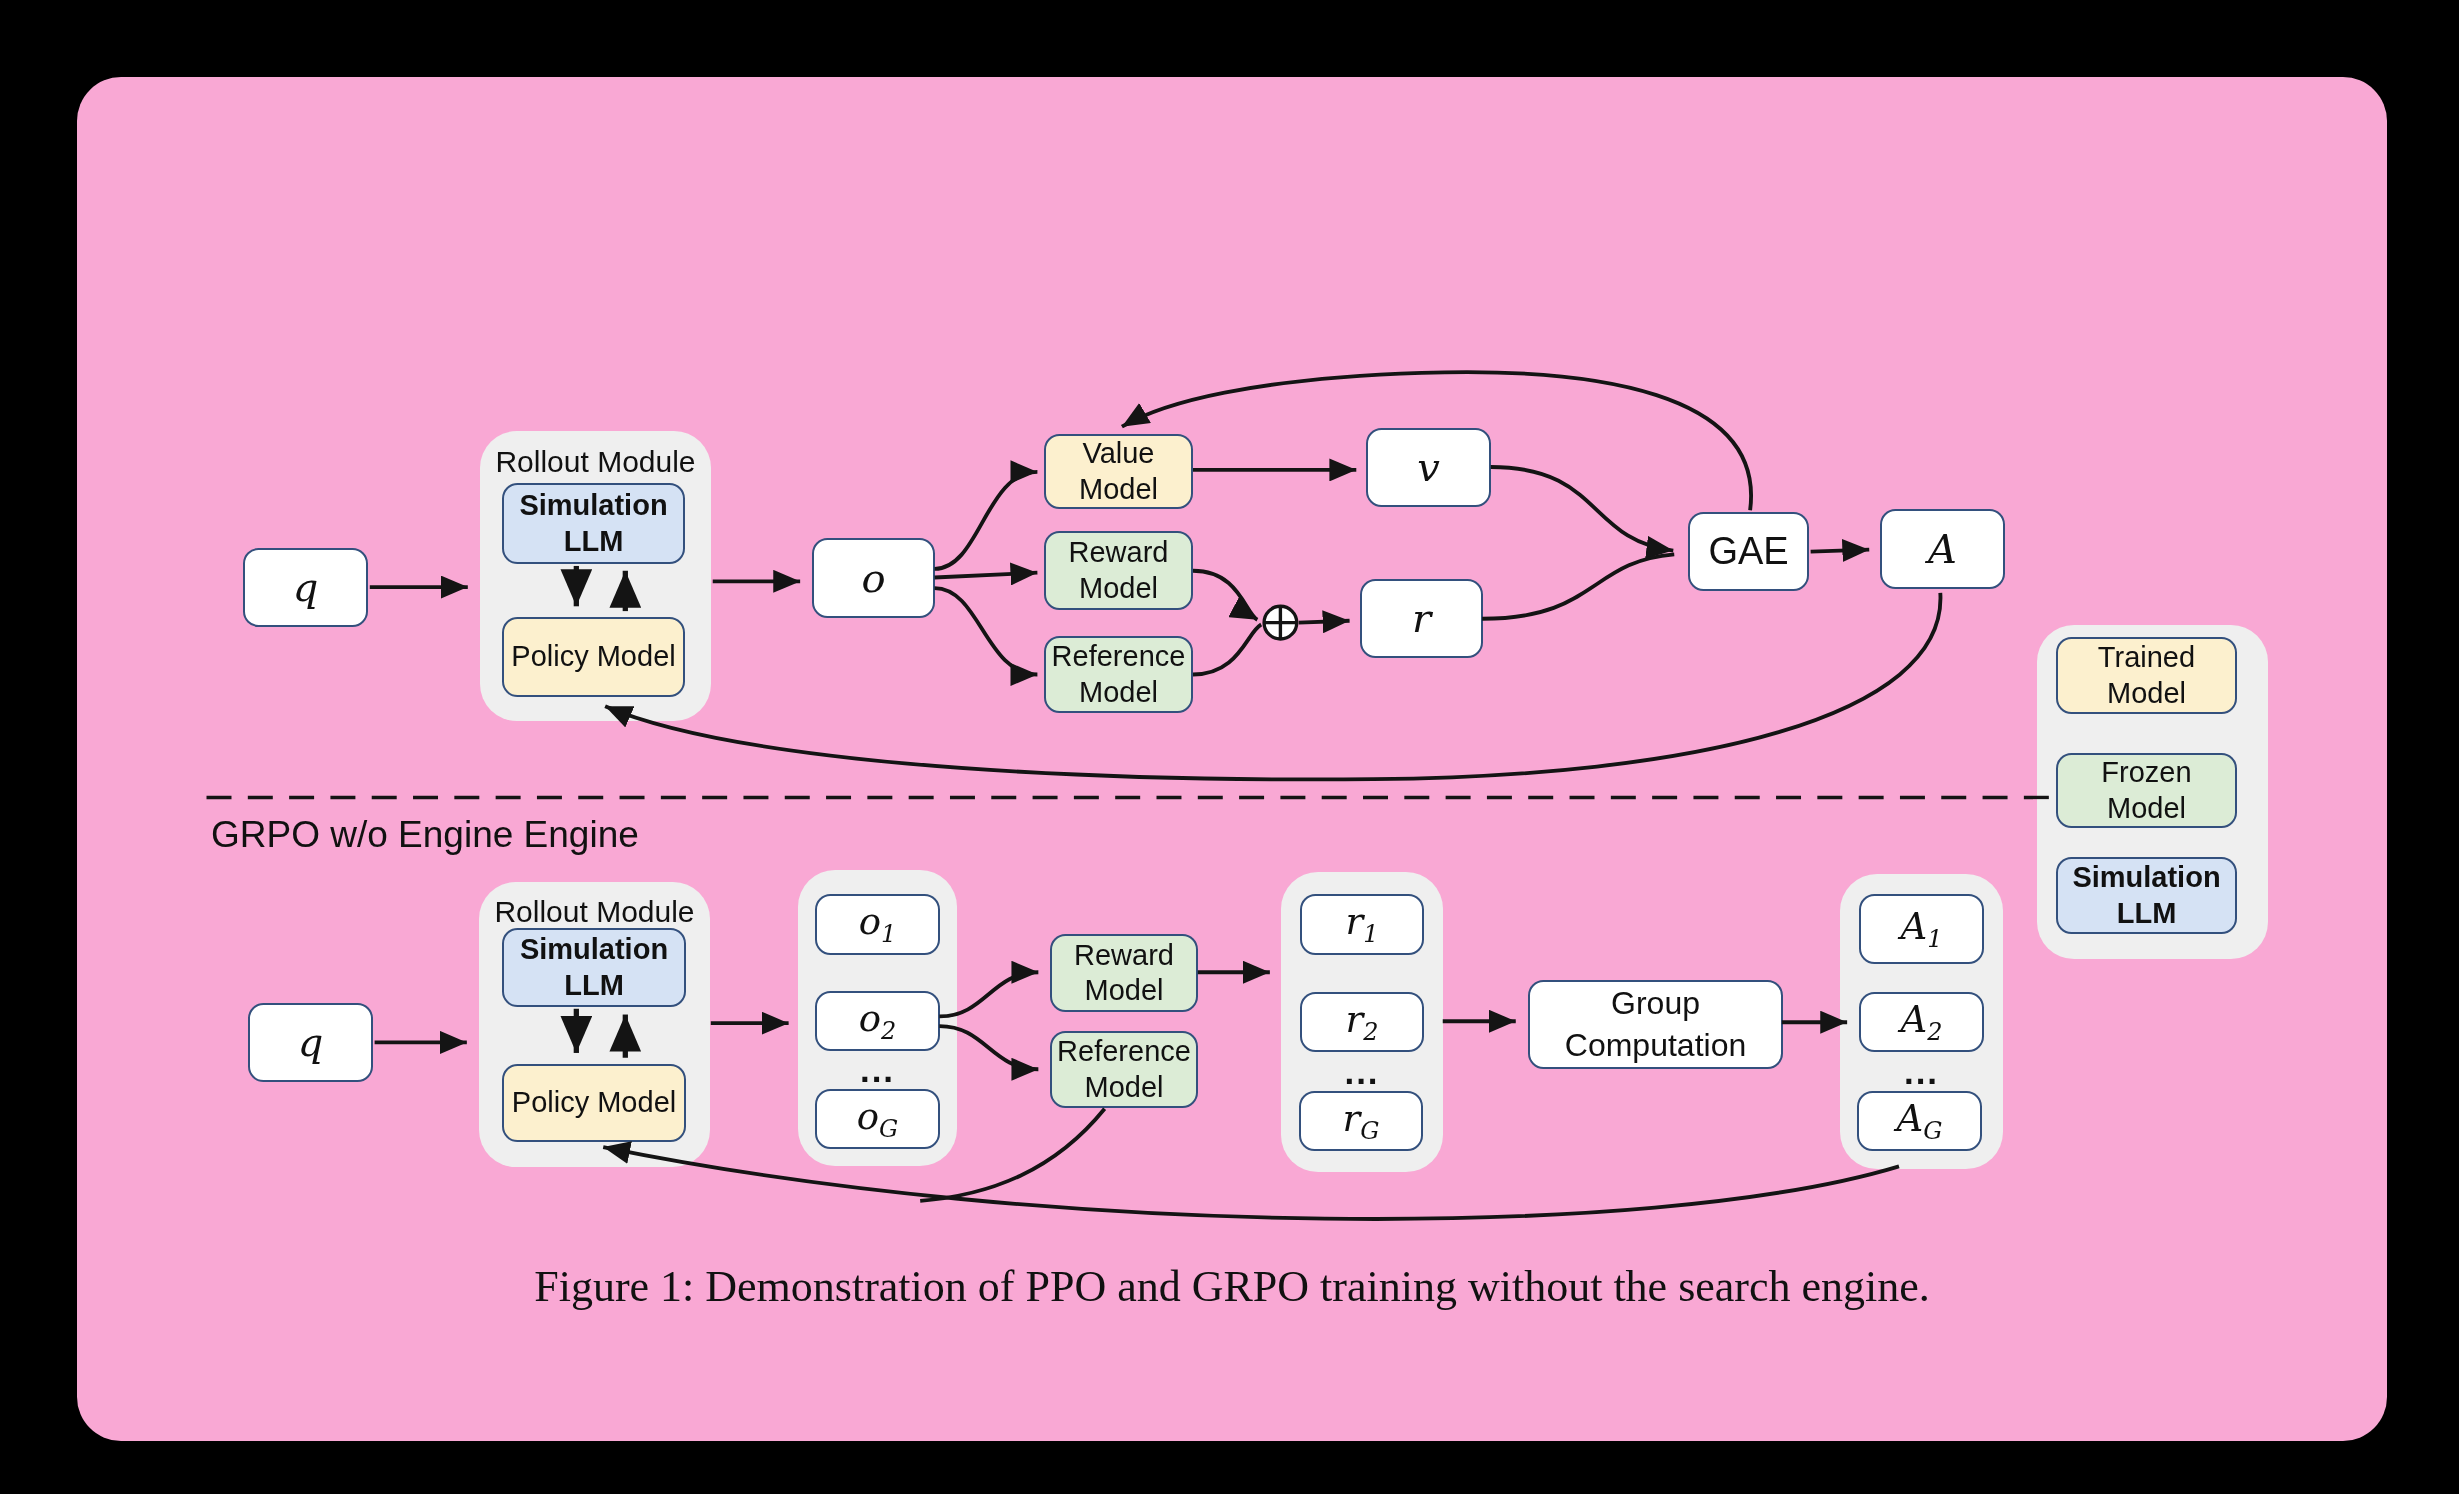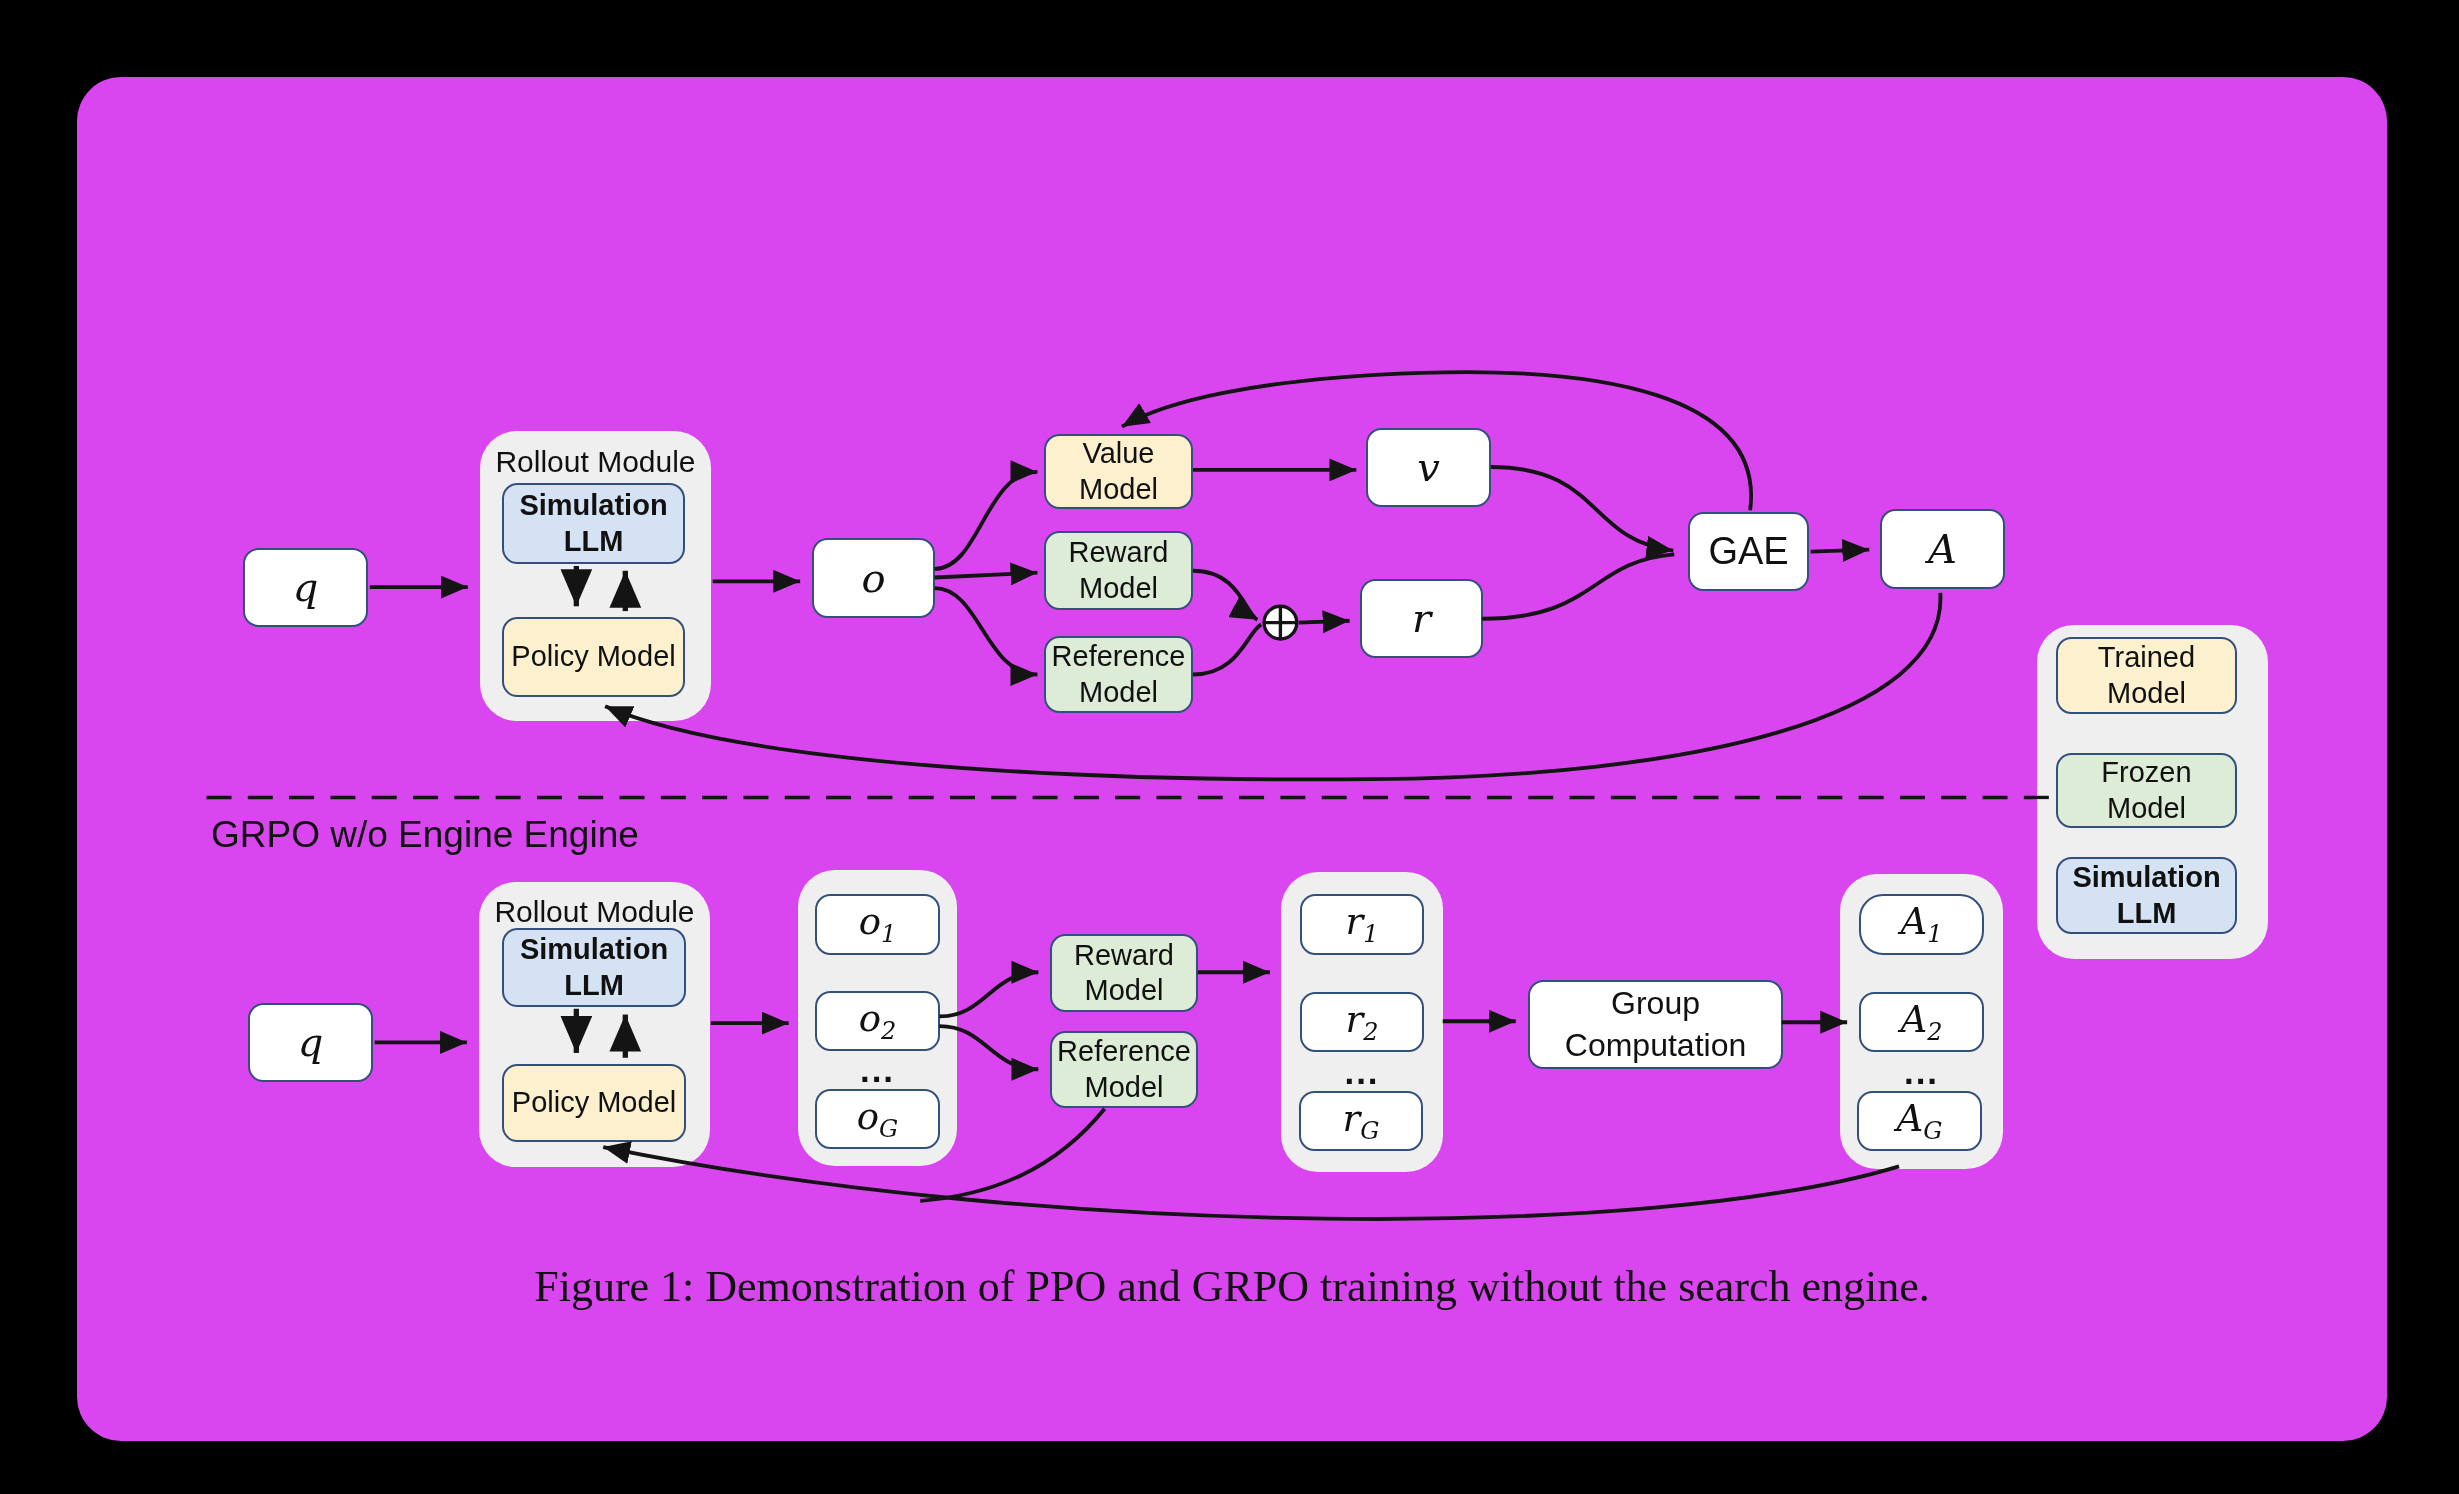--- a/index.html
+++ b/index.html
@@ -1,18 +1,18 @@
 <!DOCTYPE html>
 <html><head>
 <meta charset="utf-8">
 <style>
   html,body{margin:0;padding:0;background:#000;}
   .stage{position:relative;width:2459px;height:1495px;background:#000;overflow:hidden;
          font-family:"Liberation Sans",sans-serif;}
-  .card{position:absolute;left:77px;top:77px;width:2310px;height:1364px;background:#d946ef;
+  .card{position:absolute;left:77px;top:77px;width:2310px;height:1364px;background:#f9a8d4;
         border-radius:44px;}
   .grp{position:absolute;background:#efefef;border-radius:37px;}
   .grp-label{position:absolute;display:flex;align-items:center;justify-content:center;
              font-size:30px;color:#111;}
   .box{position:absolute;display:flex;align-items:center;justify-content:center;text-align:center;
        border:2.9px solid #33507d;border-radius:15.4px;background:#fff;font-size:29px;line-height:1.22;
        color:#111;box-sizing:border-box;padding:1.9px;}
   .yellow{background:#fcf0ce;}
   .green{background:#dcecd6;}
   .blue{background:#d5e2f4;font-weight:bold;}
@@ -120,21 +120,21 @@
     <div class="dots" style="left:1223px;top:978px;width:124px;height:33px;">...</div>
     <div class="box mathsm" style="left:1222px;top:1014px;width:124px;height:60px;">
       <span><span>r</span><sub>G</sub></span>
     </div>
 
     <div class="box gc" style="left:1451px;top:903px;width:255px;height:89px;">
       <span>Group Computation</span>
     </div>
 
     <div class="grp" style="left:1763px;top:797px;width:163px;height:295px;"></div>
-    <div class="box mathsm" style="left:1782px;top:817px;width:125px;height:61px;border-radius:24px;">
+    <div class="box mathsm" style="left:1782px;top:817px;width:125px;height:70px;">
       <span><span>A</span><sub>1</sub></span>
     </div>
     <div class="box mathsm" style="left:1782px;top:915px;width:125px;height:60px;">
       <span><span>A</span><sub>2</sub></span>
     </div>
     <div class="dots" style="left:1782px;top:978px;width:125px;height:33px;">...</div>
     <div class="box mathsm" style="left:1780px;top:1014px;width:125px;height:60px;">
       <span><span>A</span><sub>G</sub></span>
     </div>
 

